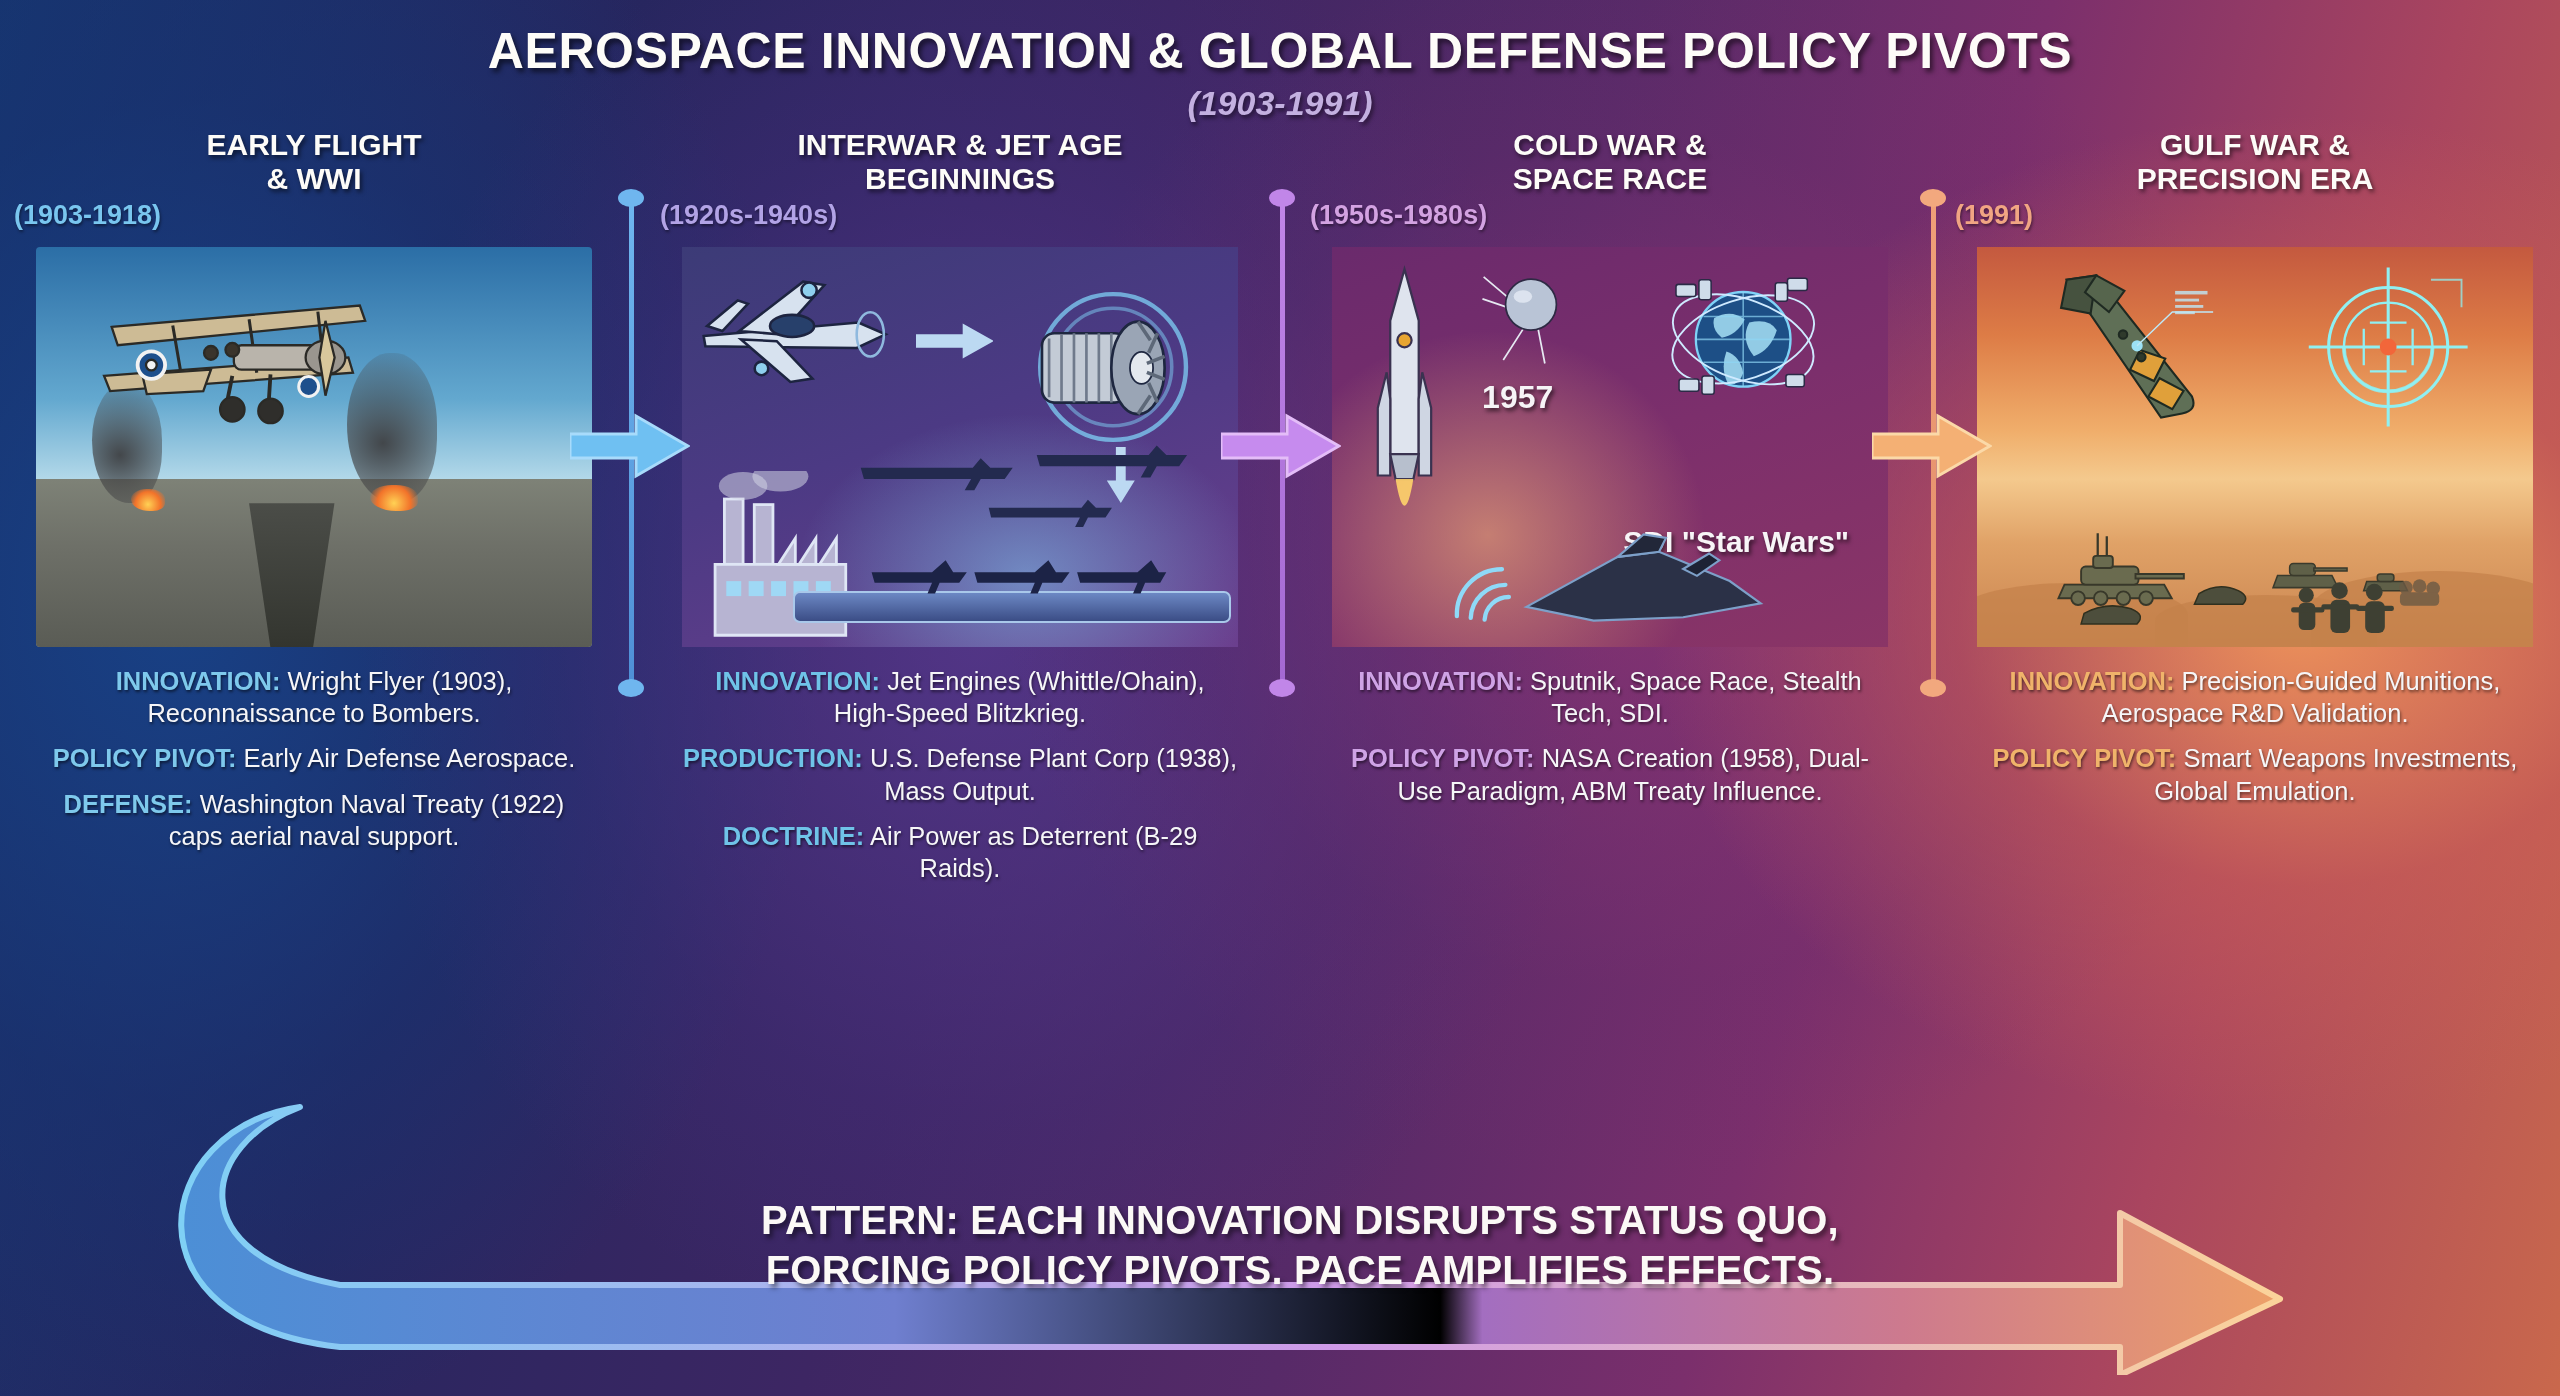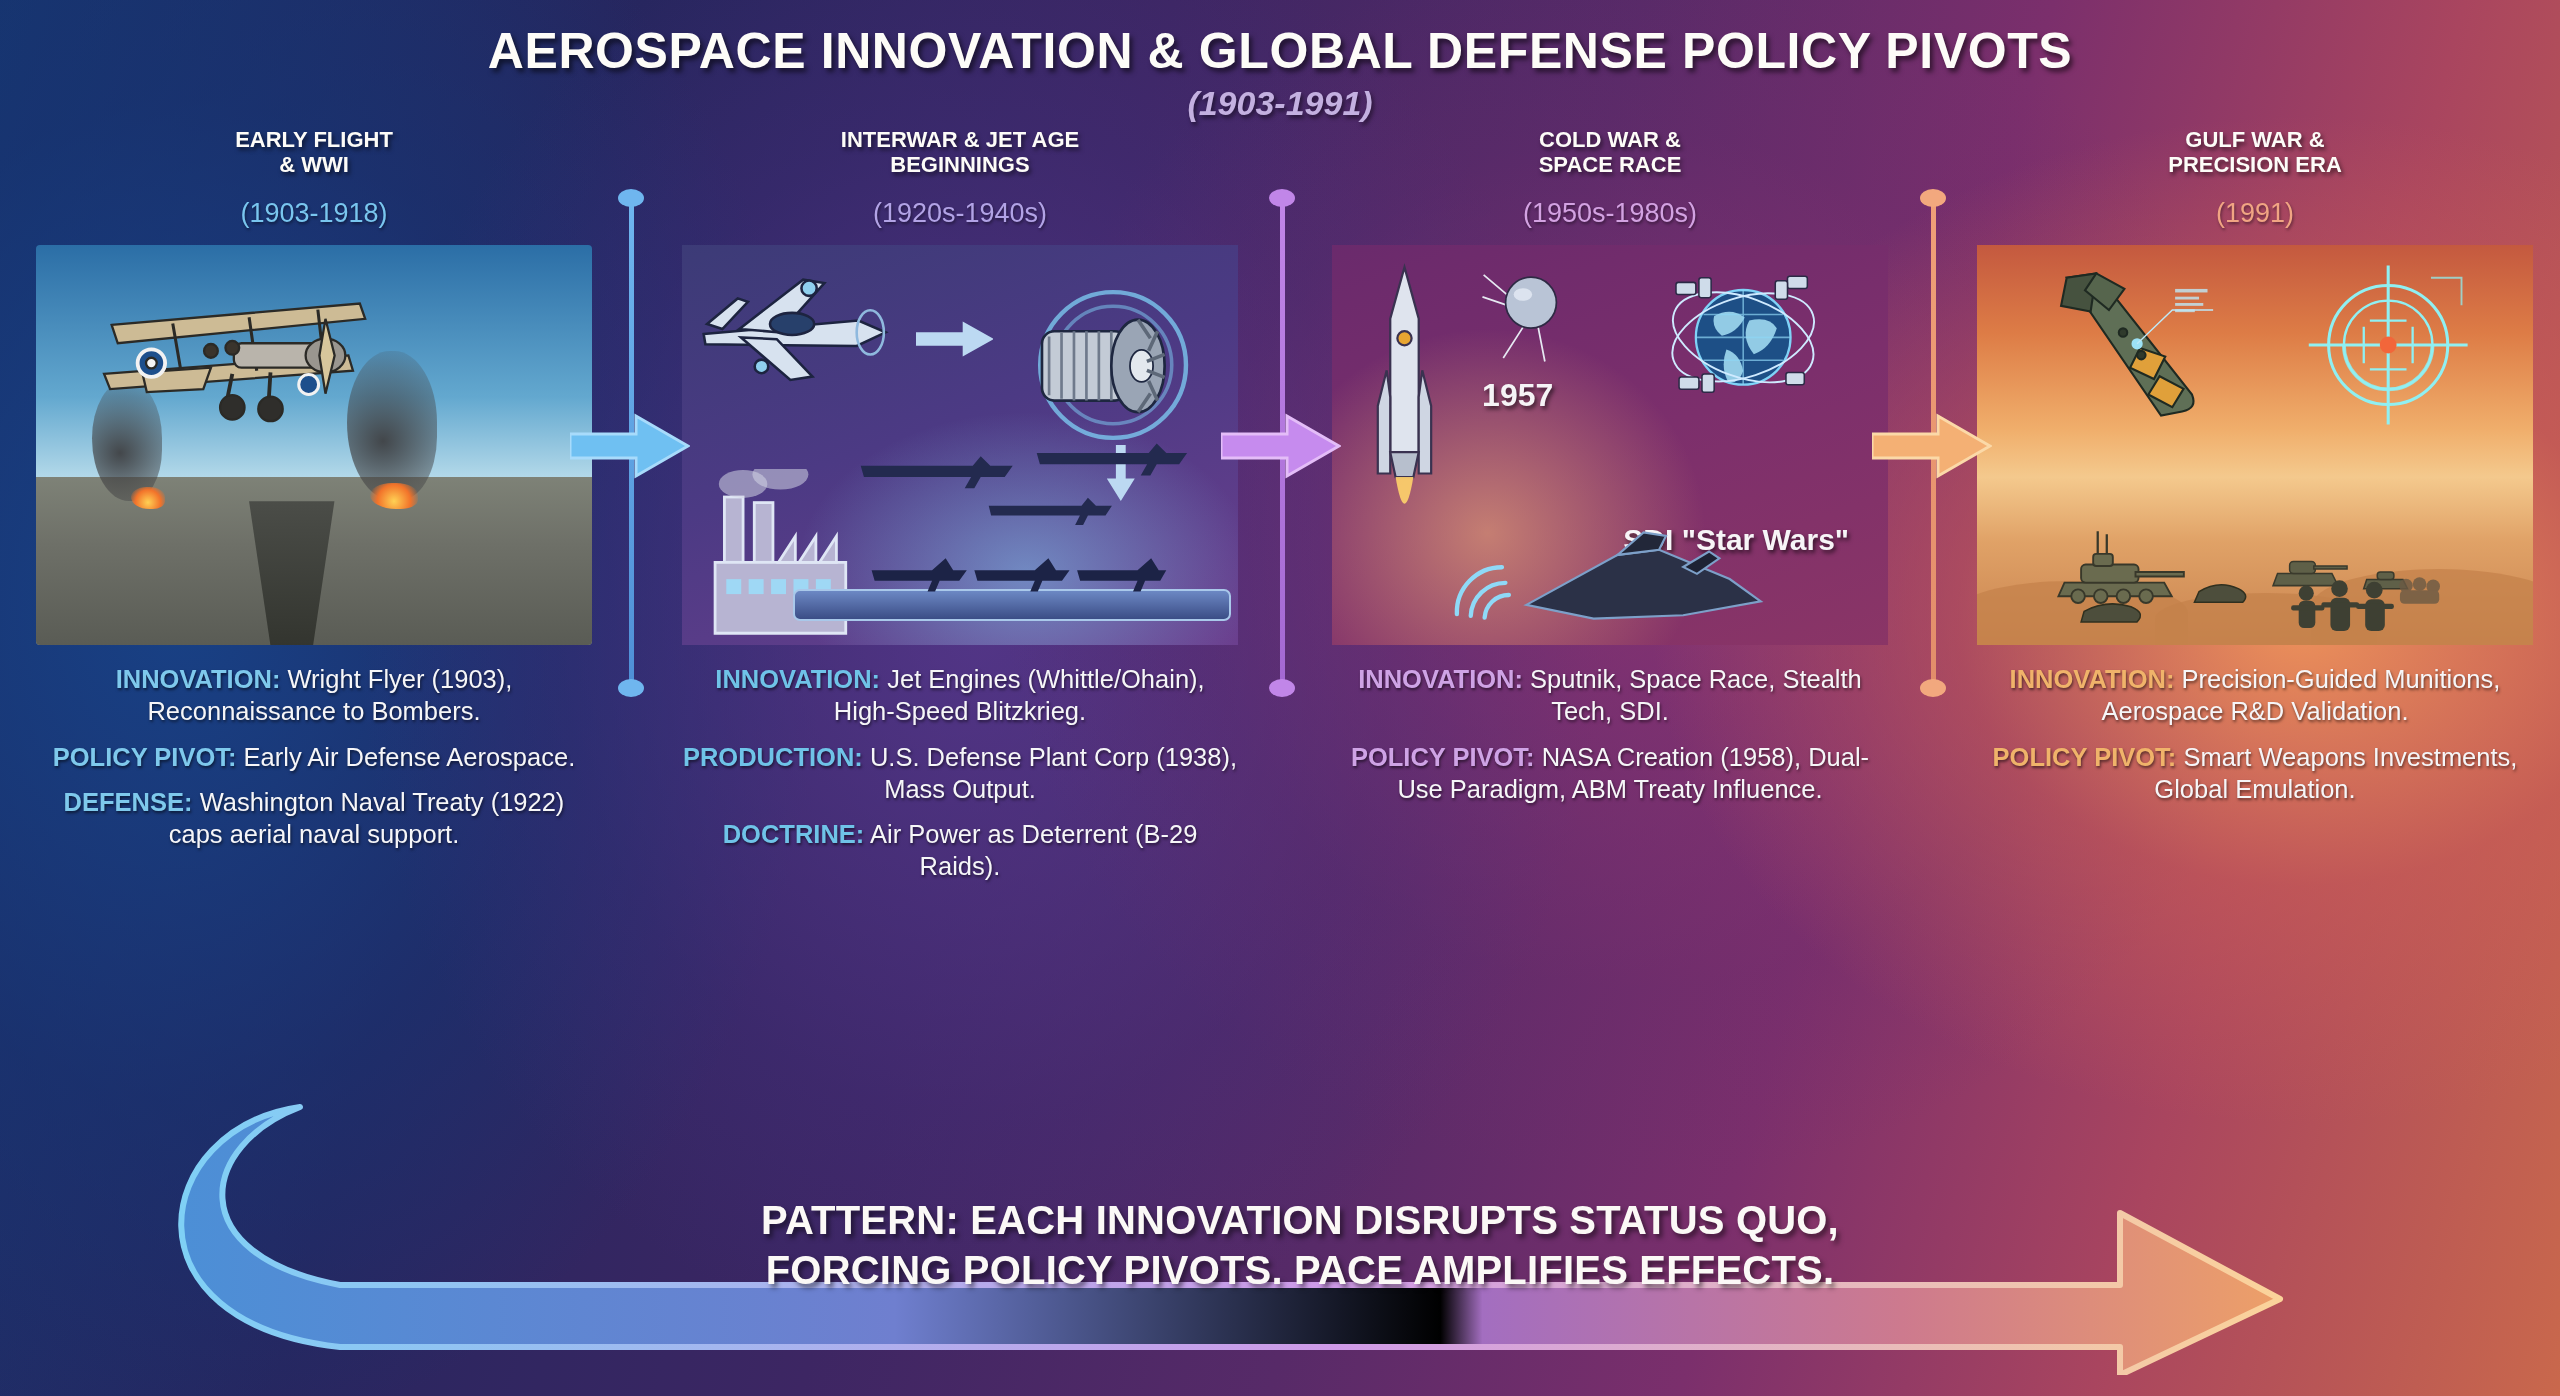--- a/index.html
+++ b/index.html
@@ -26,23 +26,23 @@
     font-size:34px;font-weight:bold;color:#c3b0e0;
     text-shadow:2px 3px 4px rgba(0,0,0,.5);
     font-style:italic;
   }
 
   
   .col{position:absolute;top:128px;width:600px;}
   .col-0{left:14px;}  .col-1{left:660px;}
   .col-2{left:1310px;} .col-3{left:1955px;}
 
-  .col-head{text-align:center;font-size:22px;font-weight:bold;color:#fdfcf8;
+  .col-head{text-align:center;font-size:30px;font-weight:bold;color:#fdfcf8;
     line-height:1.12;text-shadow:2px 3px 4px rgba(0,0,0,.55);}
-  .col-years{text-align:center;font-size:27px;font-weight:normal;margin-top:21px;
+  .col-years{text-align:left;font-size:27px;font-weight:bold;margin-top:5px;
     text-shadow:1px 2px 3px rgba(0,0,0,.45);}
   .c0 .col-years{color:#79c6ef;} .c1 .col-years{color:#b2a3e6;}
   .c2 .col-years{color:#d3a2e2;} .c3 .col-years{color:#f1a583;}
 
   
   .illus{position:relative;margin:16px auto 0;width:556px;height:400px;overflow:hidden;}
   .illus.sq{border-radius:4px;}
 
   
   .wwi-sky{position:absolute;inset:0;background:linear-gradient(180deg,#2b6ea6 0%,#63a8cf 38%,#c2e2ee 62%,#b9cdd6 70%, #8f9d9c 100%);}

